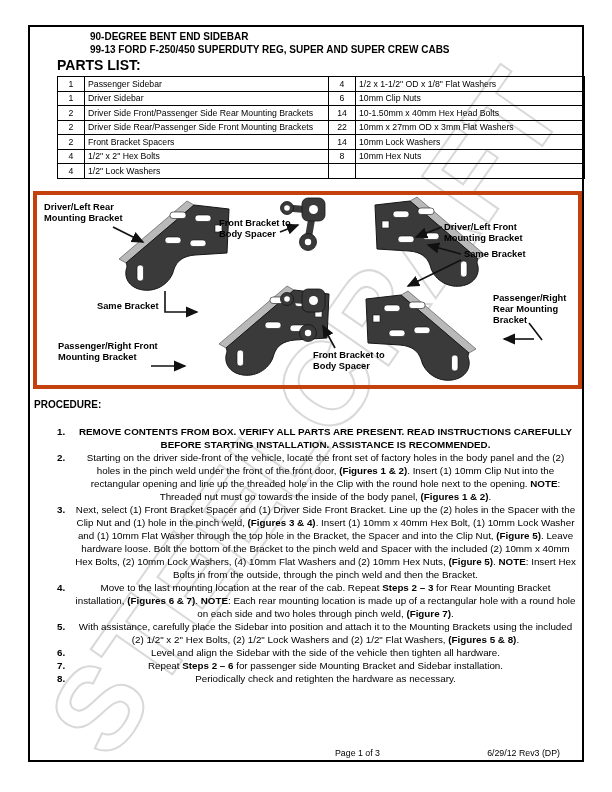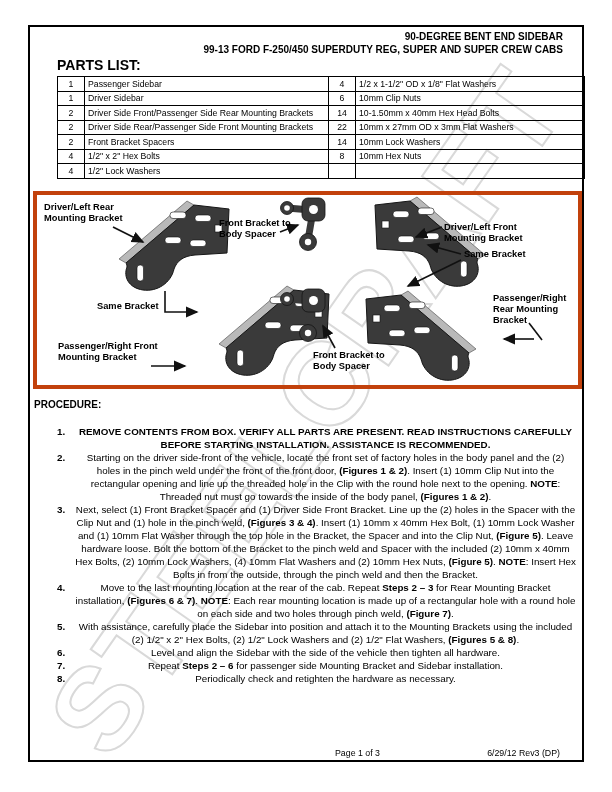--- a/index.html
+++ b/index.html
@@ -14,21 +14,21 @@
     pointer-events:none;
   }
   @supports (-webkit-text-stroke: 1px red){
     .watermark{color:transparent;-webkit-text-stroke:2px #d9d9d9;}
   }
   .page-border{
     position:absolute;left:28px;top:25px;width:552px;height:733px;
     border:2px solid #000;z-index:1;pointer-events:none;
   }
   .header{
-    position:absolute;top:31px;left:90px;right:49px;text-align:right;
+    position:absolute;top:31px;left:90px;right:49px;text-align:left;
     font-weight:bold;font-size:10px;line-height:12.5px;z-index:2;
   }
   .parts-label{position:absolute;left:57px;top:57px;font-weight:bold;font-size:14px;z-index:2;}
   table.parts{
     position:absolute;left:57px;top:76px;width:507px;border-collapse:collapse;z-index:2;
     table-layout:fixed;
   }
   table.parts td{
     border:1px solid #000;font-size:8.7px;padding:0 3px;height:13.5px;
     overflow:hidden;white-space:nowrap;

